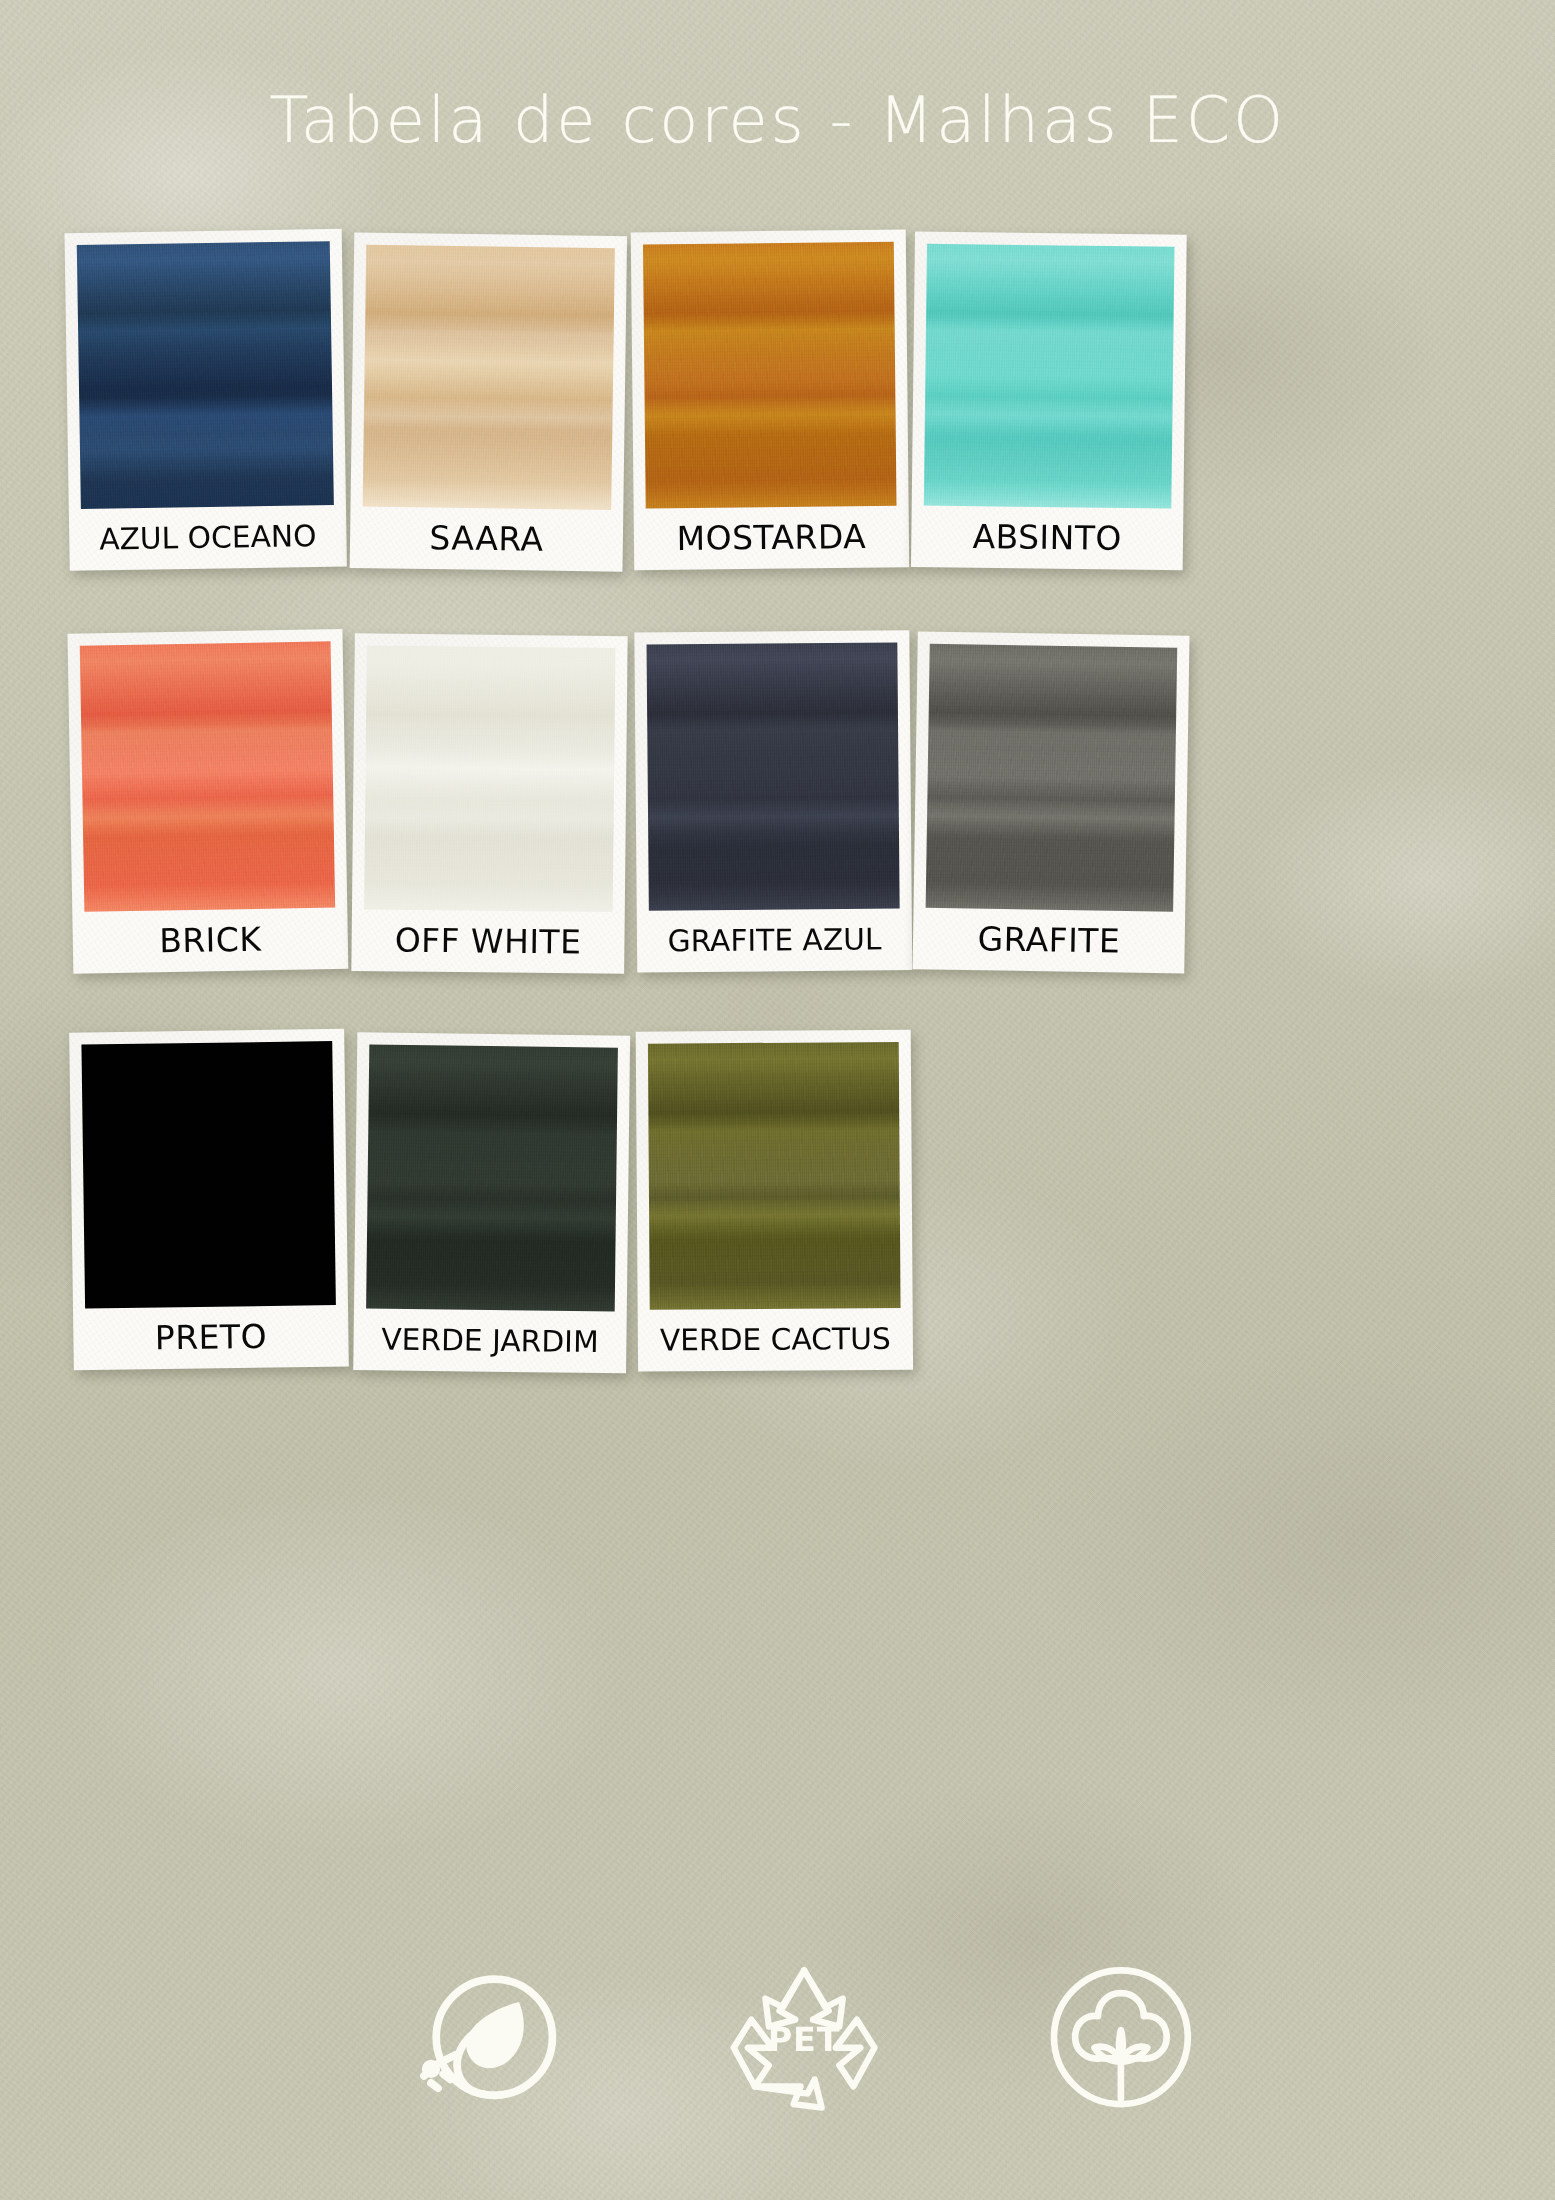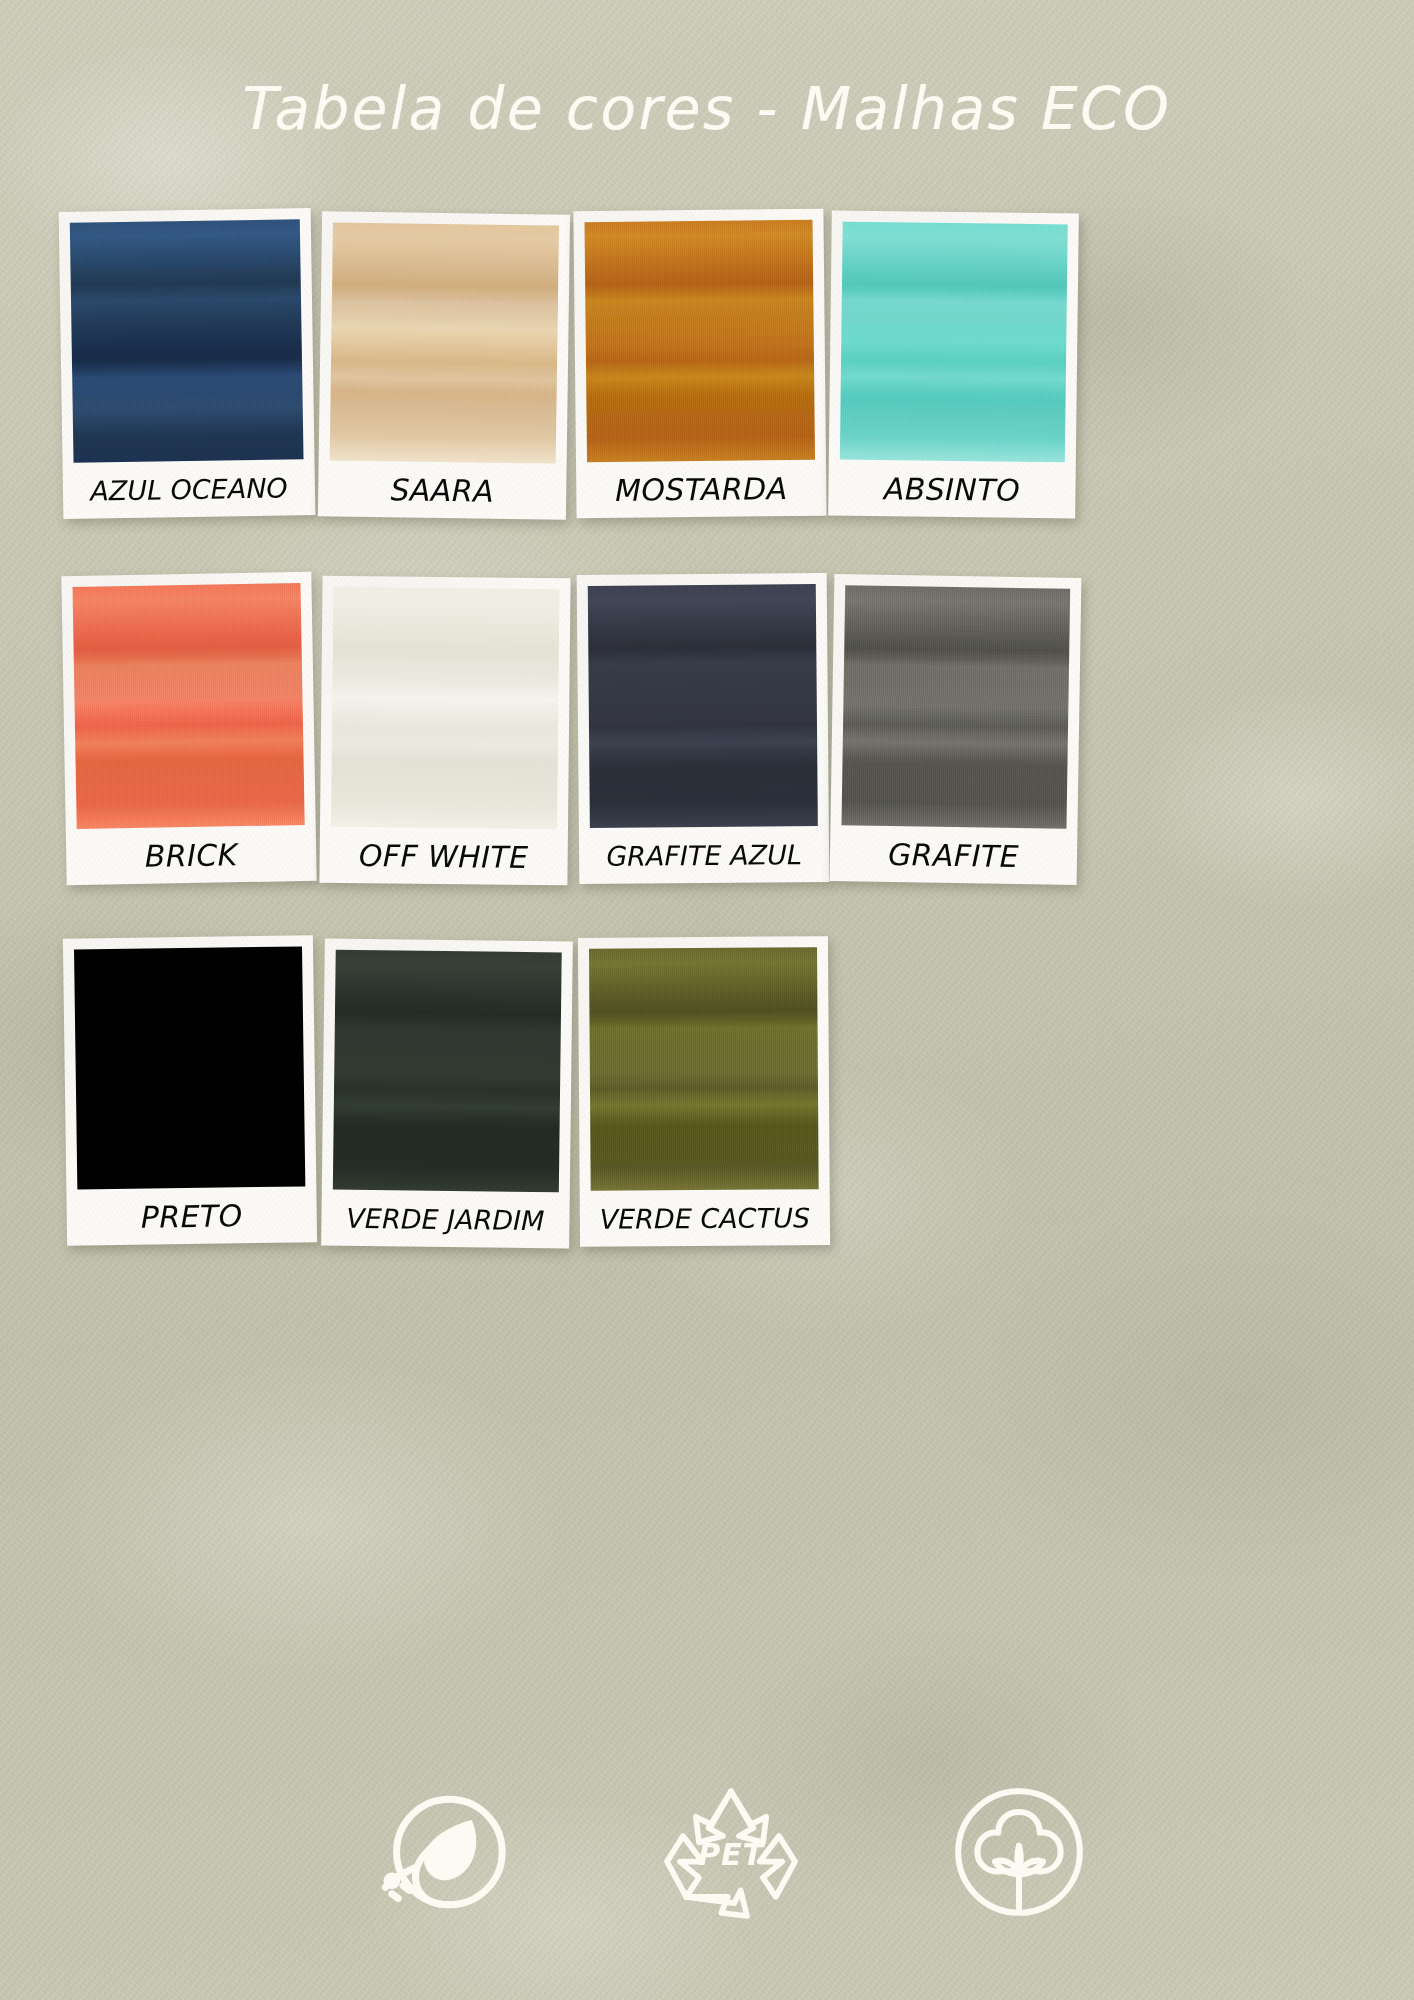--- a/index.html
+++ b/index.html
@@ -40,21 +40,21 @@
     content: "";
     position: absolute;
     inset: 0;
     opacity: .42;
     background-image:
       repeating-linear-gradient(41deg,  rgba(255,255,255,.055) 0 2px, rgba(0,0,0,.035) 2px 4px),
       repeating-linear-gradient(129deg, rgba(255,255,255,.045) 0 3px, rgba(0,0,0,.030) 3px 6px),
       repeating-linear-gradient(88deg,  rgba(0,0,0,.022) 0 1px, transparent 1px 5px);
   }
 
-  #page-root { position: relative; z-index: 1; width: 1414px; height: 2000px; font-style: italic; }
+  #page-root { position: relative; z-index: 1; width: 1414px; height: 2000px; }
 
   
   .title {
     position: absolute;
     top: 76px;
     left: 0;
     width: 1414px;
     text-align: center;
     color: #fbfaf3;
     font-family: "DejaVu Sans", sans-serif;

